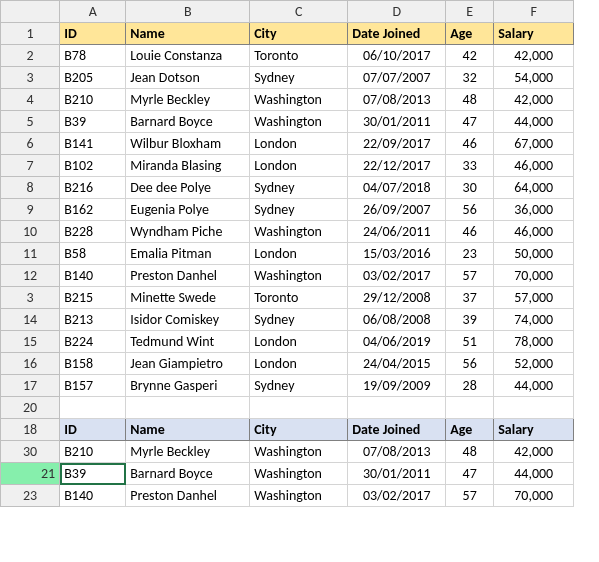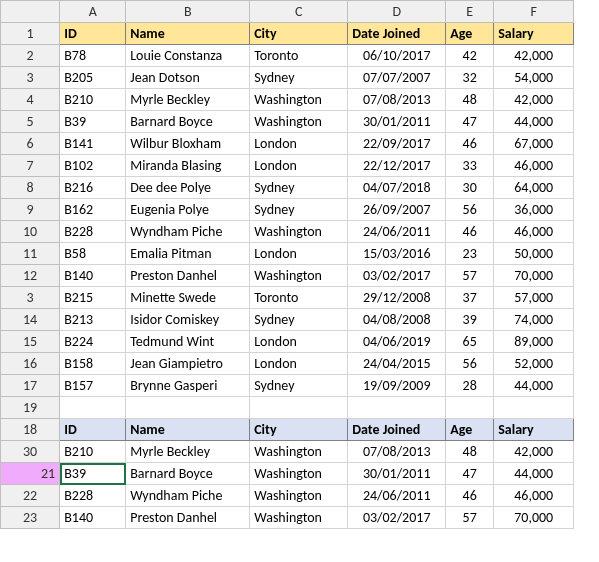--- a/index.html
+++ b/index.html
@@ -56,21 +56,21 @@
       background: #d9e1f2;
       font-weight: bold;
       border: 1px solid #808080;
     }
     .num { text-align: center; }
     .active {
       outline: 2px solid #217346;
       outline-offset: -2px;
       background: #fff;
     }
-    .row-hdr.sel, .col-hdr.sel { background: #f0abfc; padding-left: 40px; }
+    .row-hdr.sel, .col-hdr.sel { background: #86efac; padding-left: 40px; }
   </style>
 </head>
 <body>
 
 <div class="sheet">
   <div class="row">
     <div class="cell corner"></div>
     <div class="cell col-hdr c-A">A</div>
     <div class="cell col-hdr c-B">B</div>
     <div class="cell col-hdr c-C">C</div>
@@ -195,32 +195,32 @@
       <div class="cell c-C">Toronto</div>
       <div class="cell c-D num">29/12/2008</div>
       <div class="cell c-E num">37</div>
       <div class="cell c-F num">57,000</div>
     </div>
   <div class="row">
       <div class="cell row-hdr">14</div>
       <div class="cell c-A">B213</div>
       <div class="cell c-B">Isidor Comiskey</div>
       <div class="cell c-C">Sydney</div>
-      <div class="cell c-D num">04/08/2008</div>
+      <div class="cell c-D num">06/08/2008</div>
       <div class="cell c-E num">39</div>
       <div class="cell c-F num">74,000</div>
     </div>
   <div class="row">
       <div class="cell row-hdr">15</div>
       <div class="cell c-A">B224</div>
       <div class="cell c-B">Tedmund Wint</div>
       <div class="cell c-C">London</div>
       <div class="cell c-D num">04/06/2019</div>
-      <div class="cell c-E num">65</div>
-      <div class="cell c-F num">89,000</div>
+      <div class="cell c-E num">51</div>
+      <div class="cell c-F num">78,000</div>
     </div>
   <div class="row">
       <div class="cell row-hdr">16</div>
       <div class="cell c-A">B158</div>
       <div class="cell c-B">Jean Giampietro</div>
       <div class="cell c-C">London</div>
       <div class="cell c-D num">24/04/2015</div>
       <div class="cell c-E num">56</div>
       <div class="cell c-F num">52,000</div>
     </div>
@@ -228,21 +228,21 @@
       <div class="cell row-hdr">17</div>
       <div class="cell c-A">B157</div>
       <div class="cell c-B">Brynne Gasperi</div>
       <div class="cell c-C">Sydney</div>
       <div class="cell c-D num">19/09/2009</div>
       <div class="cell c-E num">28</div>
       <div class="cell c-F num">44,000</div>
     </div>
 
   <div class="row">
-      <div class="cell row-hdr">19</div>
+      <div class="cell row-hdr">20</div>
       <div class="cell c-A"></div>
       <div class="cell c-B"></div>
       <div class="cell c-C"></div>
       <div class="cell c-D"></div>
       <div class="cell c-E"></div>
       <div class="cell c-F"></div>
     </div>
 
   <div class="row">
     <div class="cell row-hdr">18</div>
@@ -266,29 +266,20 @@
   <div class="row">
       <div class="cell row-hdr sel">21</div>
       <div class="cell c-A active">B39</div>
       <div class="cell c-B">Barnard Boyce</div>
       <div class="cell c-C">Washington</div>
       <div class="cell c-D num">30/01/2011</div>
       <div class="cell c-E num">47</div>
       <div class="cell c-F num">44,000</div>
     </div>
   <div class="row">
-      <div class="cell row-hdr">22</div>
-      <div class="cell c-A">B228</div>
-      <div class="cell c-B">Wyndham Piche</div>
-      <div class="cell c-C">Washington</div>
-      <div class="cell c-D num">24/06/2011</div>
-      <div class="cell c-E num">46</div>
-      <div class="cell c-F num">46,000</div>
-    </div>
-  <div class="row">
       <div class="cell row-hdr">23</div>
       <div class="cell c-A">B140</div>
       <div class="cell c-B">Preston Danhel</div>
       <div class="cell c-C">Washington</div>
       <div class="cell c-D num">03/02/2017</div>
       <div class="cell c-E num">57</div>
       <div class="cell c-F num">70,000</div>
     </div>
 
 </div>

